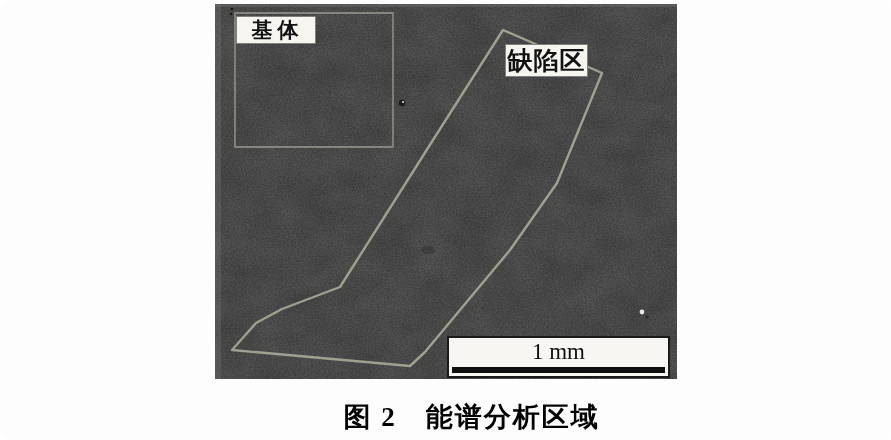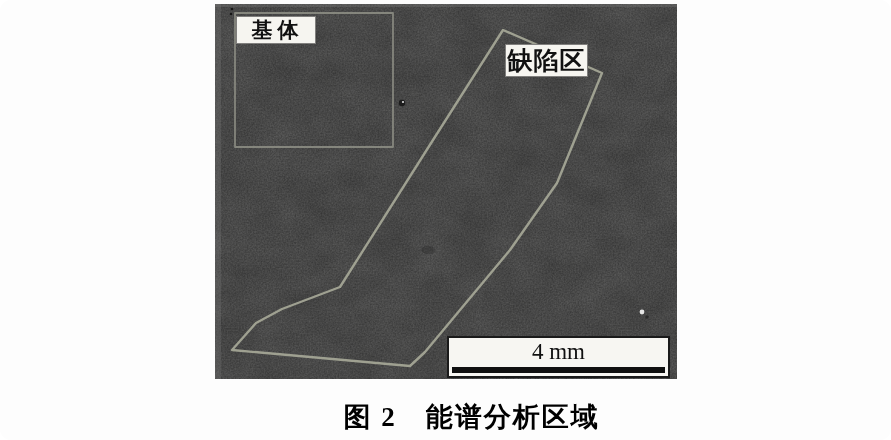--- a/index.html
+++ b/index.html
@@ -81,20 +81,20 @@
       <circle cx="432" cy="313" r="1.8" fill="#242424" opacity="0.8"></circle>
       <circle cx="17" cy="5" r="1.3" fill="#161616"></circle>
       <circle cx="16" cy="10" r="1.3" fill="#161616"></circle>
       <ellipse cx="213" cy="246" rx="7" ry="4" fill="#262626" opacity="0.35"></ellipse>
     </svg>
 
     <div class="region-label matrix-label">基体</div>
     <div class="region-label defect-label">缺陷区</div>
 
     <div class="scalebar">
-      <div class="sb-text">4 mm</div>
+      <div class="sb-text">1 mm</div>
       <div class="sb-line"></div>
     </div>
   </div>
 
   <div class="caption">图 2　能谱分析区域</div>
 
 </div>
 
 </body></html>

